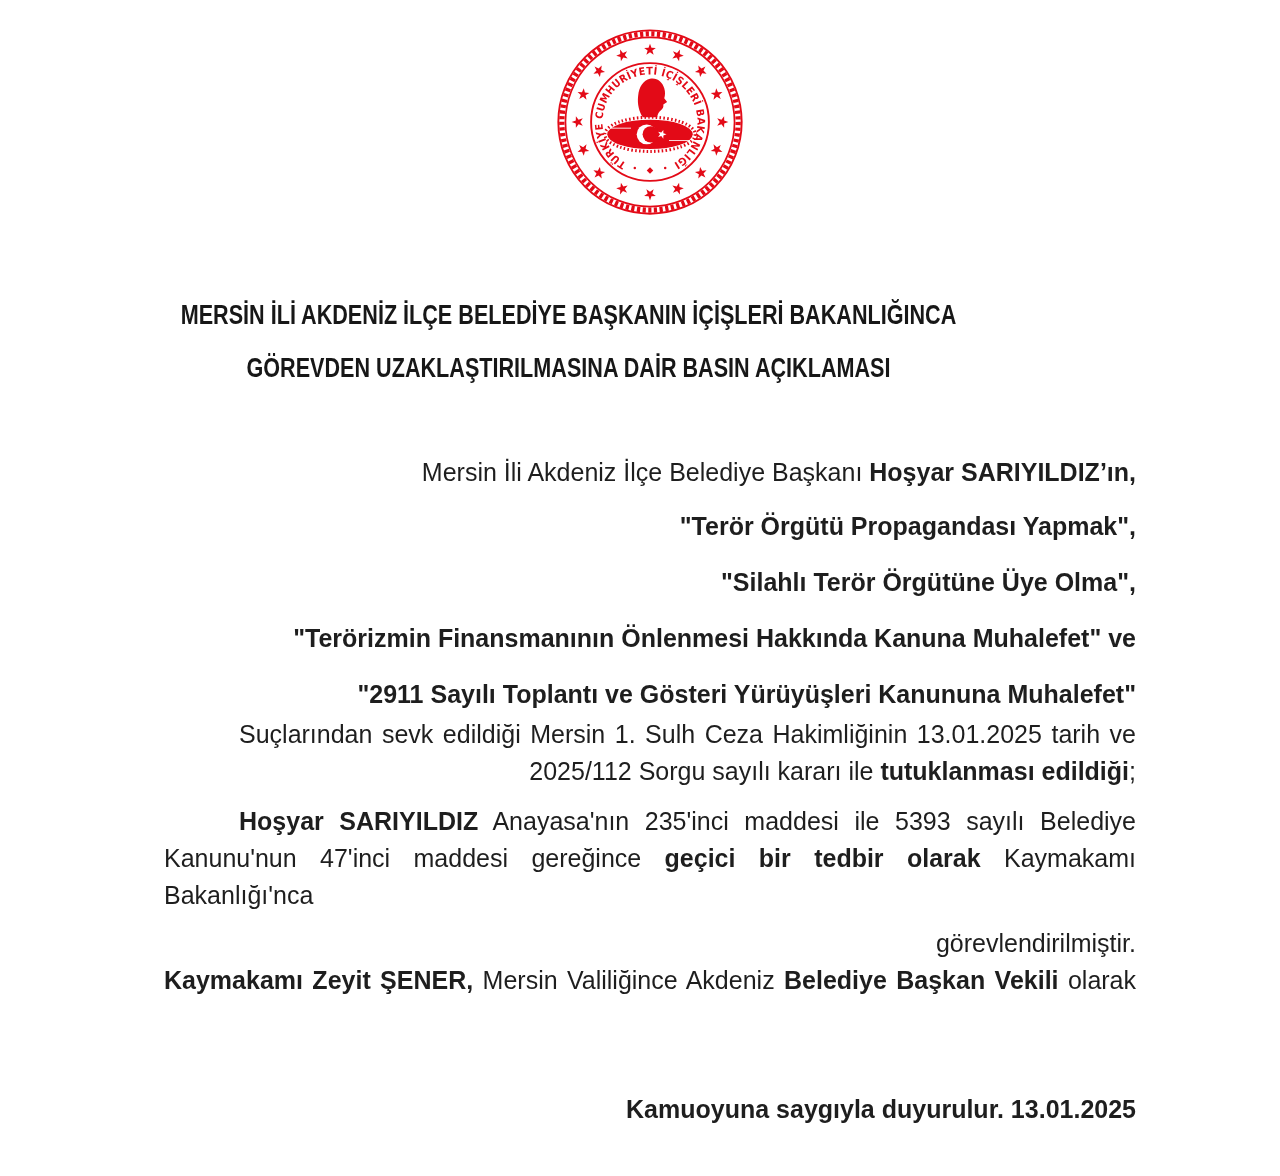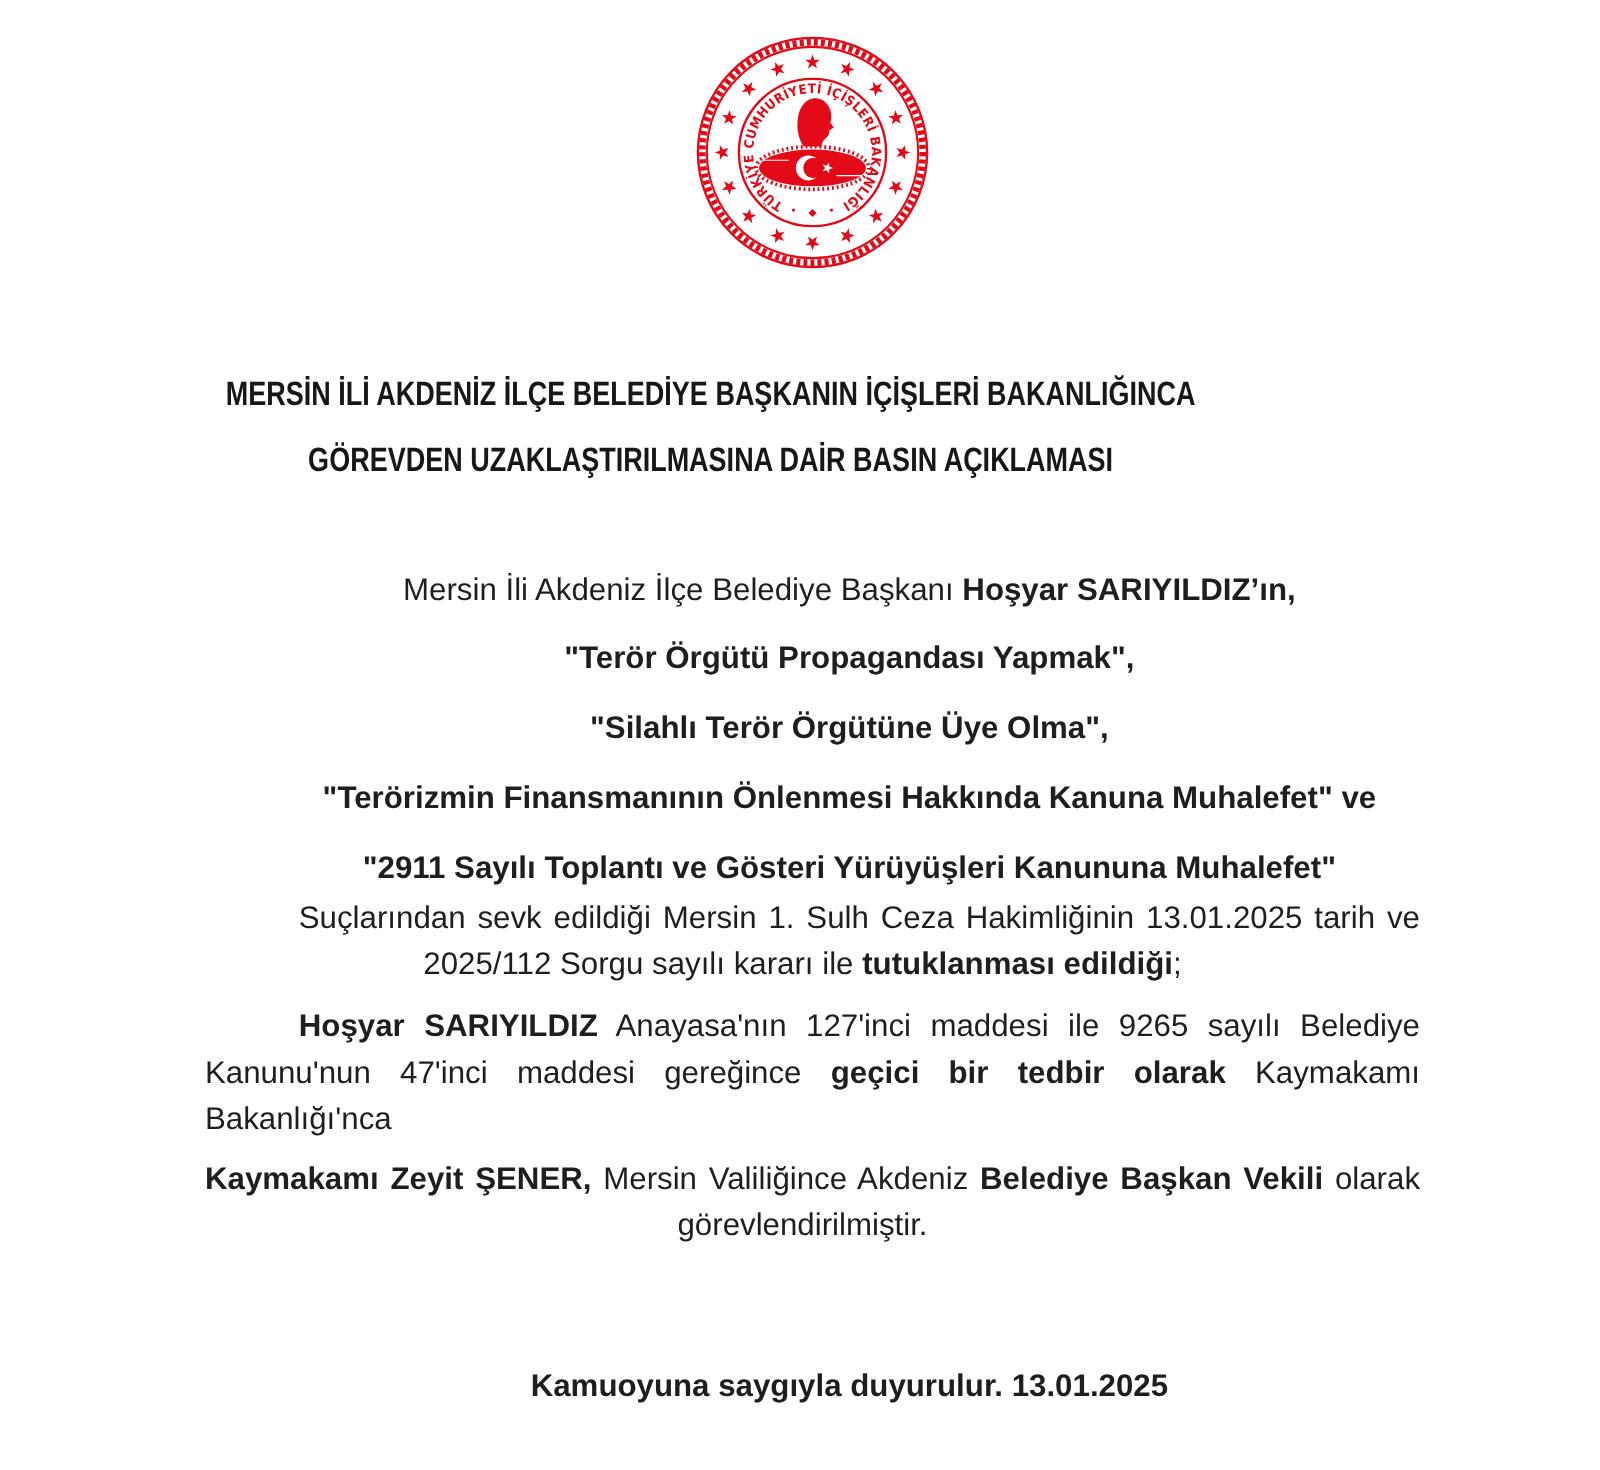--- a/index.html
+++ b/index.html
@@ -3,21 +3,21 @@
 <meta charset="utf-8">
 <style>
   html,body{margin:0;padding:0;background:#ffffff;}
   .page{position:relative;width:1280px;height:1176px;background:#ffffff;overflow:hidden;
         font-family:"Liberation Sans",sans-serif;color:#1e1e1e;}
   .seal{position:absolute;left:555px;top:27px;width:190px;height:190px;}
   .title{position:absolute;left:0;top:289px;width:1137px;font-weight:700;font-size:27px;
          line-height:53px;color:#171717;}
   .tline{transform:scaleX(0.8);transform-origin:50% 50%;white-space:nowrap;text-align:center;}
   .para{position:absolute;left:148px;width:988px;font-size:25px;line-height:37px;}
-  .line{text-align:center;}
+  .line{text-align:right;}
   .line.first{text-indent:75px;}
   .line.just{text-align:justify;text-align-last:justify;margin-left:16px;}
   .b{font-weight:700;}
   .charge{font-weight:700;}
 </style>
 </head>
 <body>
 
 <div class="page">
 
@@ -102,26 +102,26 @@
   <div class="para charge" style="top:676px">
     <div class="line first">"2911 Sayılı Toplantı ve Gösteri Yürüyüşleri Kanununa Muhalefet"</div>
   </div>
 
   <div class="para" style="top:716px">
     <div class="line first just"><span>Suçlarından sevk edildiği Mersin 1. Sulh Ceza Hakimliğinin 13.01.2025 tarih ve</span></div>
     <div class="line"><span>2025/112 Sorgu sayılı kararı ile </span><span class="b">tutuklanması edildiği</span><span>;</span></div>
   </div>
 
   <div class="para" style="top:803px">
-    <div class="line first just"><span class="b">Hoşyar SARIYILDIZ</span><span> Anayasa'nın 127'inci maddesi ile 9265 sayılı Belediye</span></div>
+    <div class="line first just"><span class="b">Hoşyar SARIYILDIZ</span><span> Anayasa'nın 235'inci maddesi ile 5393 sayılı Belediye</span></div>
     <div class="line just"><span>Kanunu'nun 47'inci maddesi gereğince </span><span class="b">geçici bir tedbir olarak</span><span> Kaymakamı Bakanlığı'nca</span></div>
   </div>
 
   <div class="para" style="top:925px">
+    <div class="line"><span>görevlendirilmiştir.</span></div>
     <div class="line just"><span class="b">Kaymakamı Zeyit ŞENER,</span><span> Mersin Valiliğince Akdeniz </span><span class="b">Belediye Başkan Vekili</span><span> olarak</span></div>
-    <div class="line"><span>görevlendirilmiştir.</span></div>
   </div>
 
   <div class="para" style="top:1091px">
     <div class="line first b">Kamuoyuna saygıyla duyurulur. 13.01.2025</div>
   </div>
 
 </div>
 
 </body></html>

